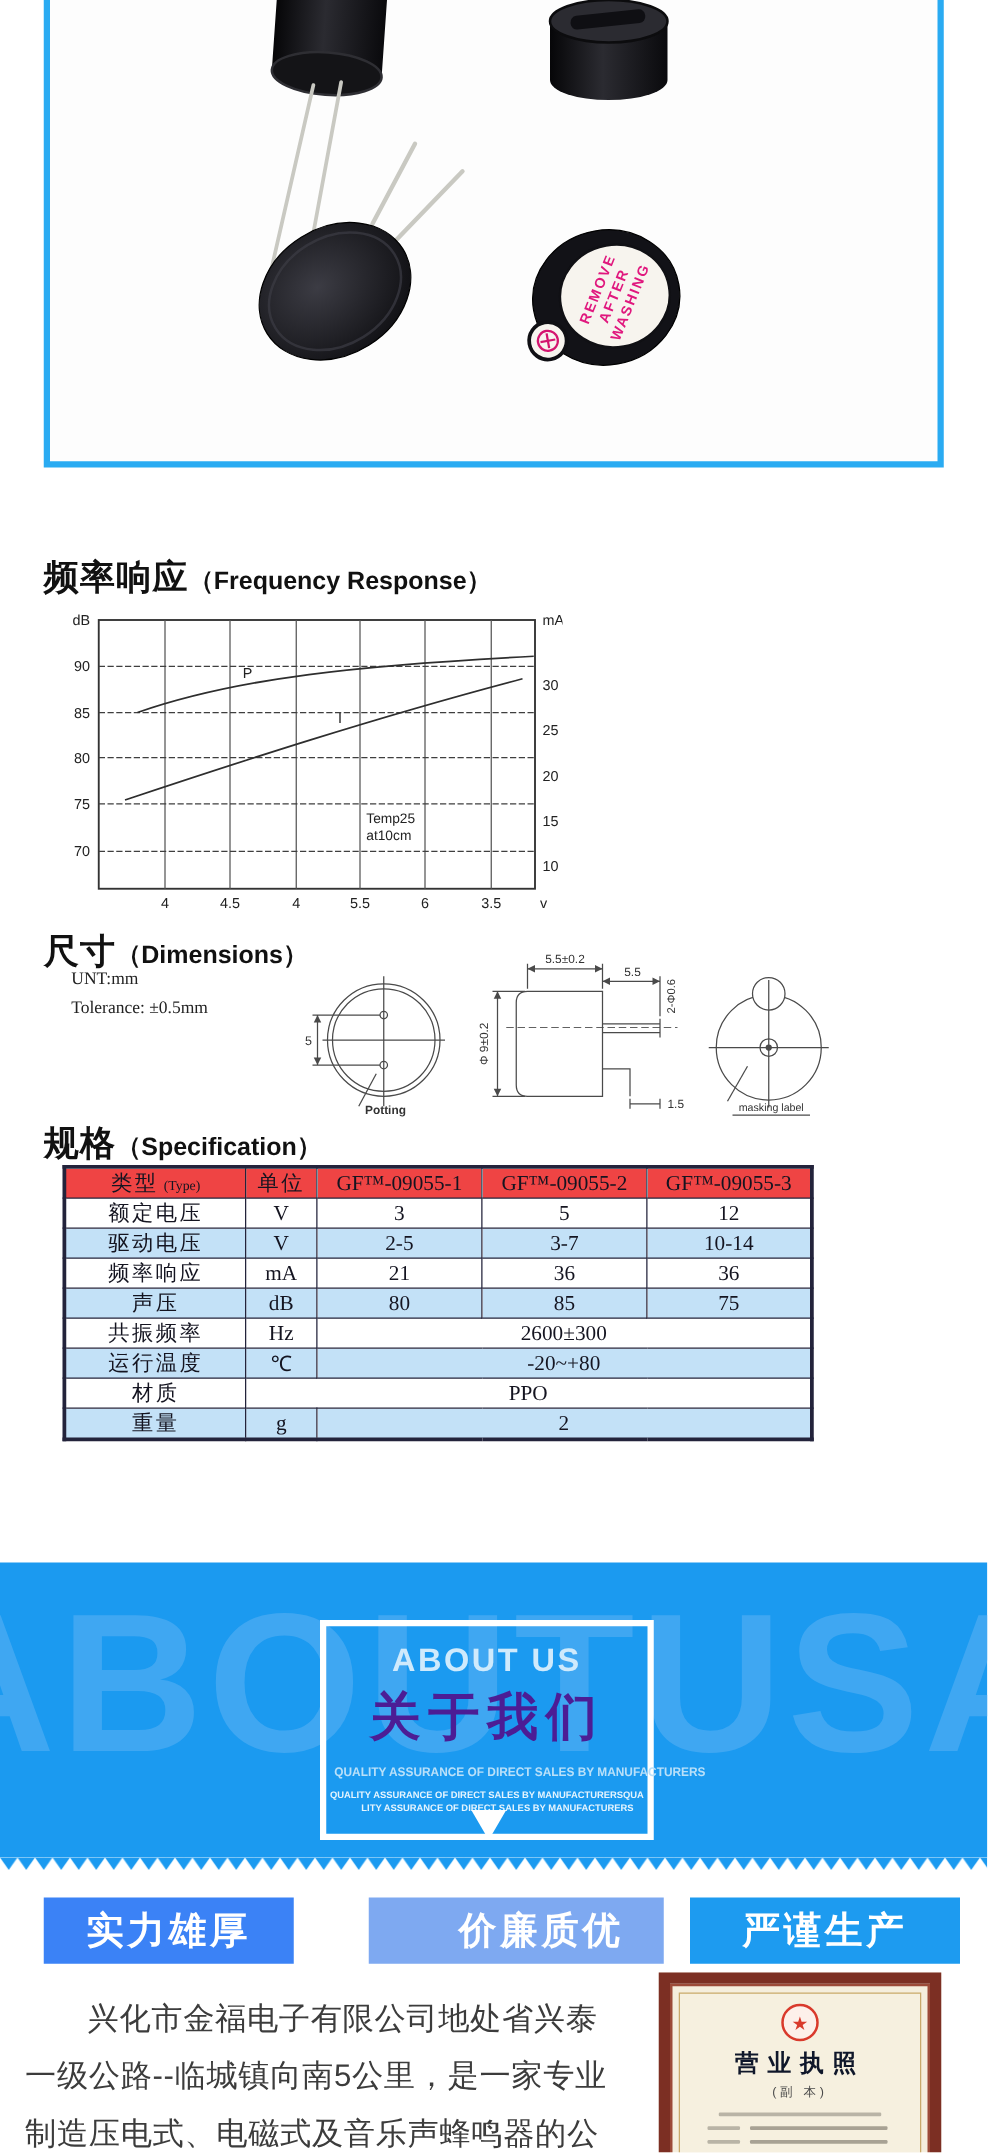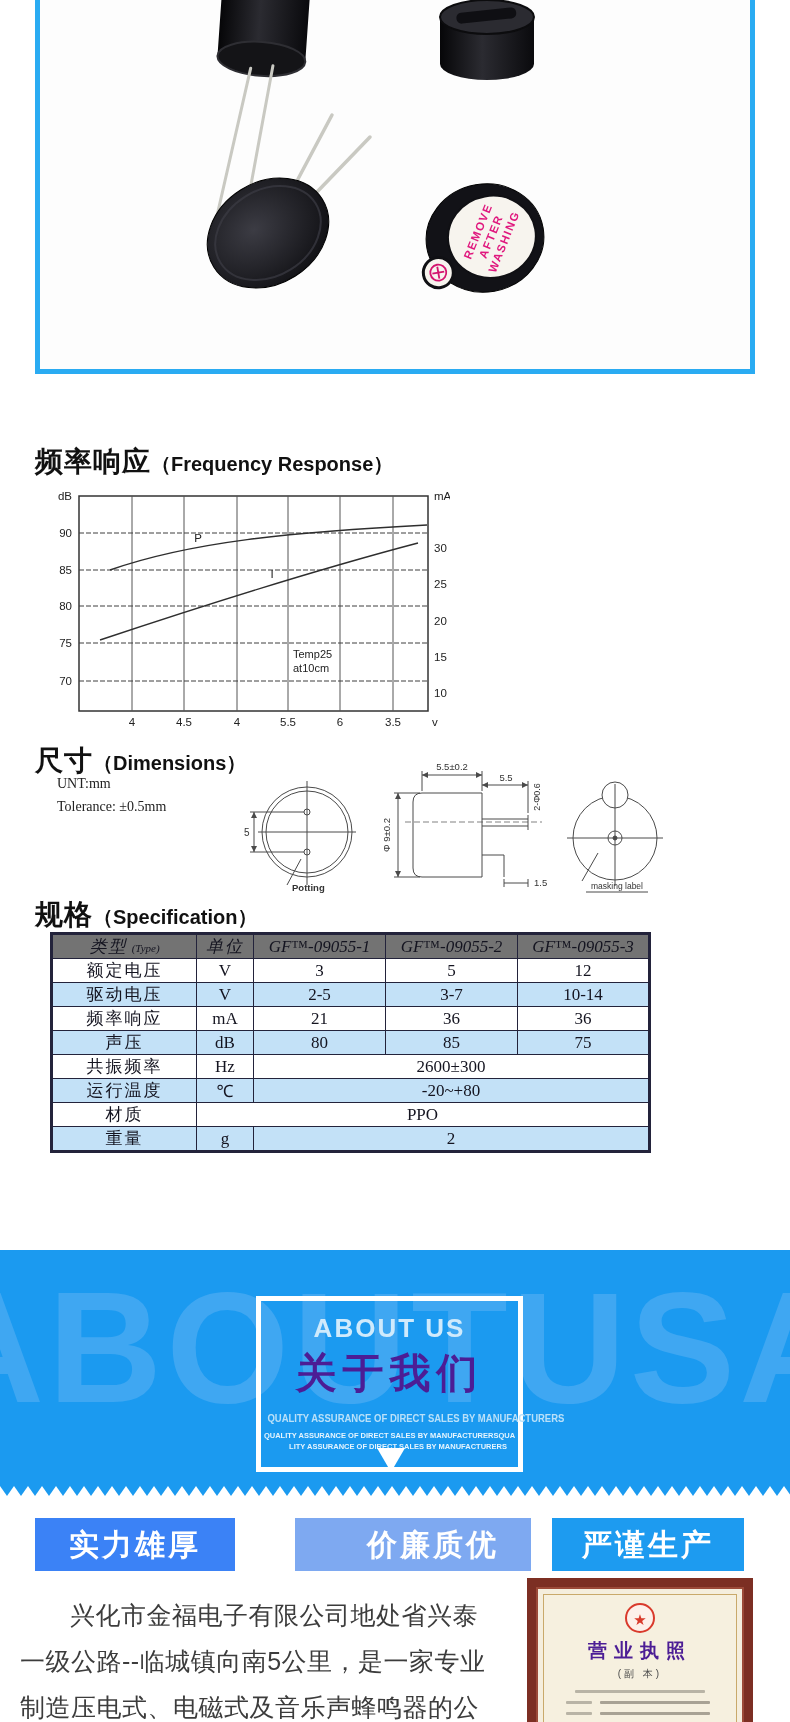--- a/index.html
+++ b/index.html
@@ -18,21 +18,21 @@
 
   .note{position:absolute;left:57px;font-family:"Liberation Serif",serif;
         font-size:14px;color:#222;}
 
   
   .spec-table{position:absolute;left:50px;top:932px;width:598px;border-collapse:collapse;
               font-family:"Liberation Serif",serif;font-size:17px;color:#141420;
               border:3px solid #23233b;table-layout:fixed;}
   .spec-table td,.spec-table th{border:1.5px solid #23233b;text-align:center;
               height:23px;padding:0;font-weight:normal;overflow:hidden;white-space:nowrap;}
-  .spec-table thead th{background:#737373;font-style:italic;}
+  .spec-table thead th{background:#ef4444;}
   .spec-table tbody tr:nth-child(even){background:#c3e1f7;}
   .spec-table .lbl{letter-spacing:2px;}
   .spec-table .t-en{font-size:11px;}
 
   
   .banner{position:absolute;left:0;top:1250px;width:790px;height:236px;
           background:#1b9af0;overflow:hidden;}
   .watermark{position:absolute;left:-70px;top:18px;font-size:158px;font-weight:bold;
              color:#3fa7f2;letter-spacing:4px;white-space:nowrap;line-height:1;}
   .about-box{position:absolute;left:256px;top:46px;width:257px;height:166px;
@@ -46,35 +46,35 @@
   .banner-tri{position:absolute;left:377px;top:198px;width:0;height:0;
               border-left:14px solid transparent;border-right:14px solid transparent;
               border-top:24px solid #ffffff;}
   .sawtooth{position:absolute;left:0;top:1486px;width:790px;height:10px;}
 
   
   .feat{position:absolute;top:1518px;height:53px;line-height:53px;text-align:center;
         color:#fff;font-size:30px;font-weight:bold;letter-spacing:3px;}
   .feat.f1{left:35px;width:200px;background:#3b82f6;}
   .feat.f2{left:295px;width:196px;background:#7ea9f1;padding-left:40px;}
-  .feat.f3{left:552px;width:192px;background:#1d9bf0;}
+  .feat.f3{left:552px;width:216px;background:#1d9bf0;}
 
   
   .company-p{position:absolute;left:20px;top:1592px;width:468px;font-size:25px;
              line-height:46px;color:#3c3c3c;text-indent:2em;letter-spacing:.5px;}
 
   
   .license{position:absolute;left:527px;top:1578px;width:226px;height:172px;
            border:9px solid #7c2f23;background:#f5eedd;box-sizing:border-box;
            box-shadow:inset 0 0 0 2px #9c4a38;overflow:hidden;}
   .license-paper{position:absolute;left:7px;top:7px;right:7px;bottom:-10px;
                  border:1px solid #c9a96a;background:#f6f0df;text-align:center;}
   .emblem{width:30px;height:30px;margin:8px auto 0;border:2px solid #d93a2c;border-radius:50%;
           background:#fdf0ea;color:#d93a2c;font-size:15px;line-height:30px;box-sizing:border-box;}
-  .license-title{margin-top:5px;font-size:19px;font-weight:bold;color:#4c1d95;letter-spacing:7px;}
+  .license-title{margin-top:5px;font-size:19px;font-weight:bold;color:#0f172a;letter-spacing:7px;}
   .license-sub{margin-top:3px;font-size:10px;color:#4a4a4a;letter-spacing:3px;}
   .lbar{background:#b9b4a6;height:3px;border-radius:1px;}
   .lbar.code{width:130px;margin:9px auto 0;}
   .lrow{display:flex;gap:8px;margin:8px 0 0 22px;align-items:center;}
   .lrow .k{width:26px;} .lrow .v{width:110px;background:#a8a294;}
 </style>
 </head>
 <body>
 
 <div class="page">

